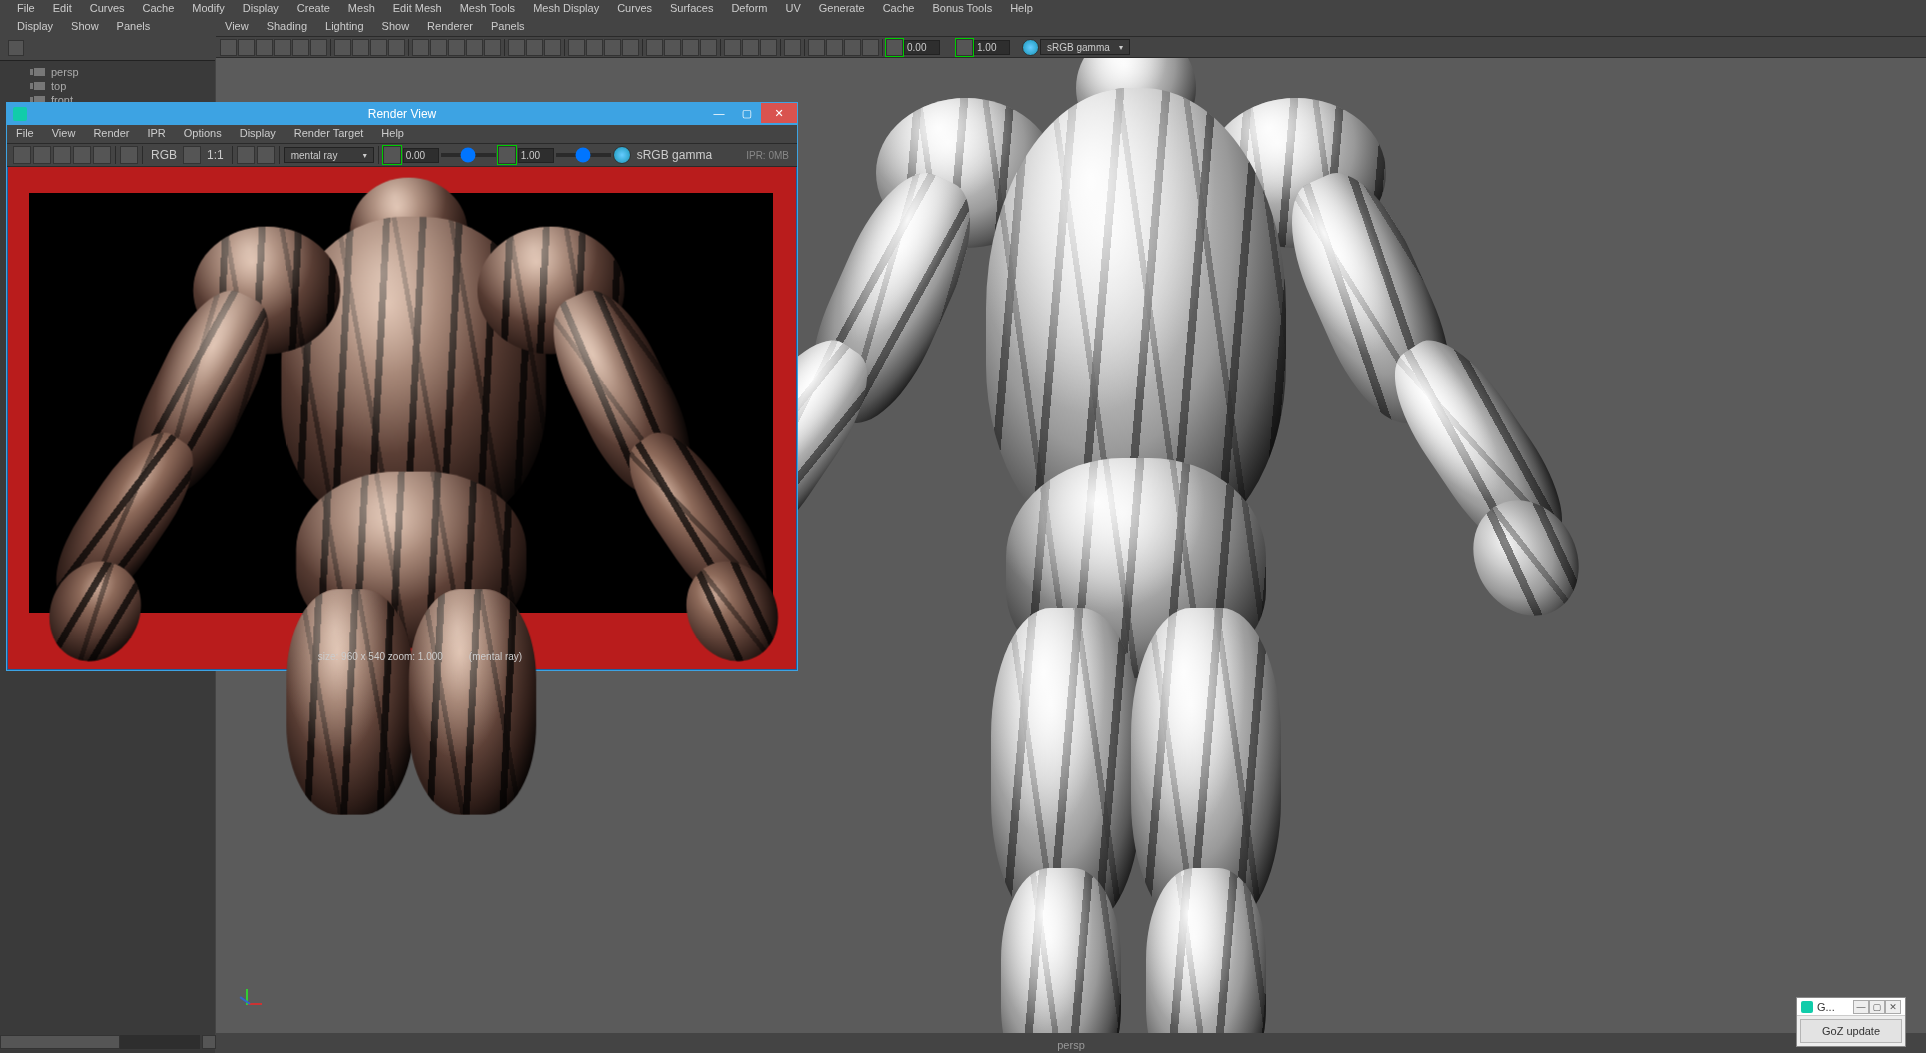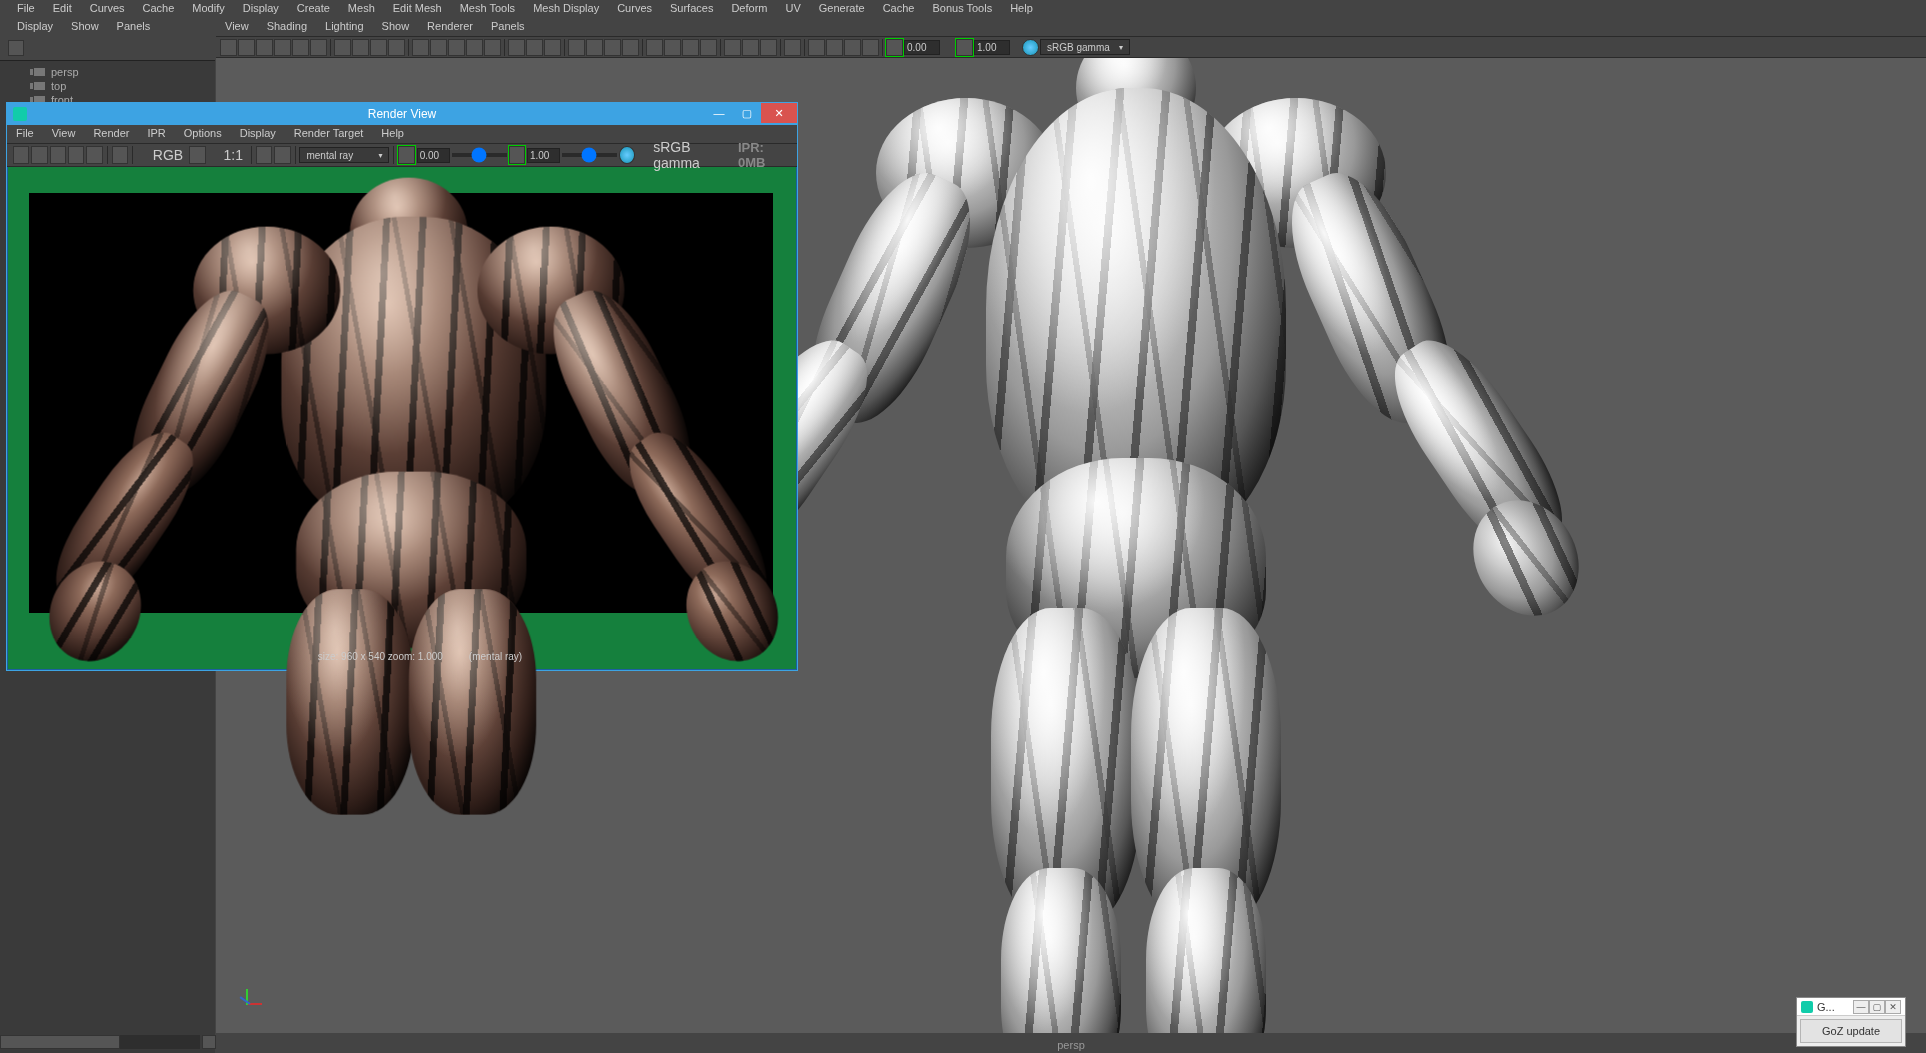--- a/index.html
+++ b/index.html
@@ -73,37 +73,37 @@
       repeating-linear-gradient( 82deg, transparent 0 60px, rgba(0,0,0,.55) 60px 66px);
       mix-blend-mode: multiply; border-radius:inherit; opacity:.55;}
   .hl { position:absolute; inset:0; background: radial-gradient(ellipse at 35% 20%, rgba(255,255,255,.95), rgba(255,255,255,0) 45%); border-radius:inherit;}
 
   .axis { position:absolute; left:20px; bottom:20px; width:28px; height:28px; }
   .axis .x{position:absolute;left:10px;top:18px;width:16px;height:2px;background:#c33;}
   .axis .y{position:absolute;left:10px;top:4px;width:2px;height:16px;background:#3c3;}
   .axis .z{position:absolute;left:2px;top:18px;width:12px;height:2px;background:#36c;transform:rotate(35deg);transform-origin:right;}
 
   
-  .render-window { position:absolute; left:6px; top:102px; width:792px; height:569px; background:#15803d; border:1px solid #3da3e3; box-shadow: 0 0 0 1px #1c5fa0 inset; z-index:50; }
+  .render-window { position:absolute; left:6px; top:102px; width:792px; height:569px; background:#b91c1c; border:1px solid #3da3e3; box-shadow: 0 0 0 1px #1c5fa0 inset; z-index:50; }
   .rv-title { height:22px; background:#3da3e3; display:flex; align-items:center; justify-content:center; position:relative; color:#fff; font-size:12px; }
   .rv-title .icon { position:absolute; left:6px; top:4px; width:14px; height:14px; background:#1ca; border-radius:2px; }
   .rv-title .winbtns { position:absolute; right:0; top:0; display:flex; }
   .rv-title .winbtn { width:28px; height:20px; display:flex; align-items:center; justify-content:center; font-size:11px; color:#fff; background:#3da3e3;}
   .rv-title .winbtn.close { background:#d9534f; width:36px;}
   .rv-menu { display:flex; height:18px; background:#444; font-size:11px; color:#ccc; }
   .rv-menu span { padding:2px 9px; }
   .rv-toolbar { display:flex; align-items:center; height:24px; background:#444; border-top:1px solid #2a2a2a; border-bottom:1px solid #2a2a2a; padding-left:6px; gap:2px;}
   .rv-toolbar .tool {width:18px;height:18px;background:#555;border:1px solid #333;}
-  .rv-toolbar .txt {font-size:14px;color:#ccc;padding:0 4px;margin-left:12px;}
+  .rv-toolbar .txt {font-size:12px;color:#ccc;padding:0 4px;}
   .rv-toolbar .green{outline:1px solid #0c0;}
   .rv-toolbar .sep{width:1px;height:18px;background:#2a2a2a;margin:0 2px;}
   .rv-toolbar .num-field{width:36px;height:15px;background:#2e2e2e;border:1px solid #222;color:#ccc;font-size:10px;padding:0 2px;line-height:13px;}
   .rv-toolbar input[type=range]{width:55px;height:4px;-webkit-appearance:none;background:#2a2a2a;}
   .rv-toolbar .cyan{width:18px;height:18px;border-radius:50%;background:radial-gradient(circle,#6cf,#1593b5);border:1px solid #333;}
-  .rv-toolbar .ipr {font-size:13px;color:#888;margin-left:auto;margin-right:8px;font-weight:bold;}
+  .rv-toolbar .ipr {font-size:10px;color:#888;margin-left:auto;margin-right:8px;}
 
   .rv-canvas-wrap{ position:absolute; left:22px; top:90px; width:744px; height:420px; background:#000; }
   .rv-status { position:absolute; left:0; right:0; bottom:6px; text-align:center; font-size:10px; color:#ccc; line-height:14px;padding-left:36px;}
   .rv-status .line{display:flex; justify-content:center; gap:26px;}
 
   
   .model-brown .mg-part{ background: radial-gradient(ellipse at 40% 28%, #c8a795 0%, #8d6a5a 22%, #5f4238 45%, #2e1d18 68%, #000 86%); }
   .model-brown { position:absolute; left:10px; top:-70px; width:720px; height:560px; transform:scale(.98);}
   .mb-stripes{position:absolute;inset:0;border-radius:inherit;mix-blend-mode:multiply;opacity:.8;
      background:repeating-linear-gradient(93deg,transparent 0 30px,rgba(0,0,0,.9) 30px 37px),

